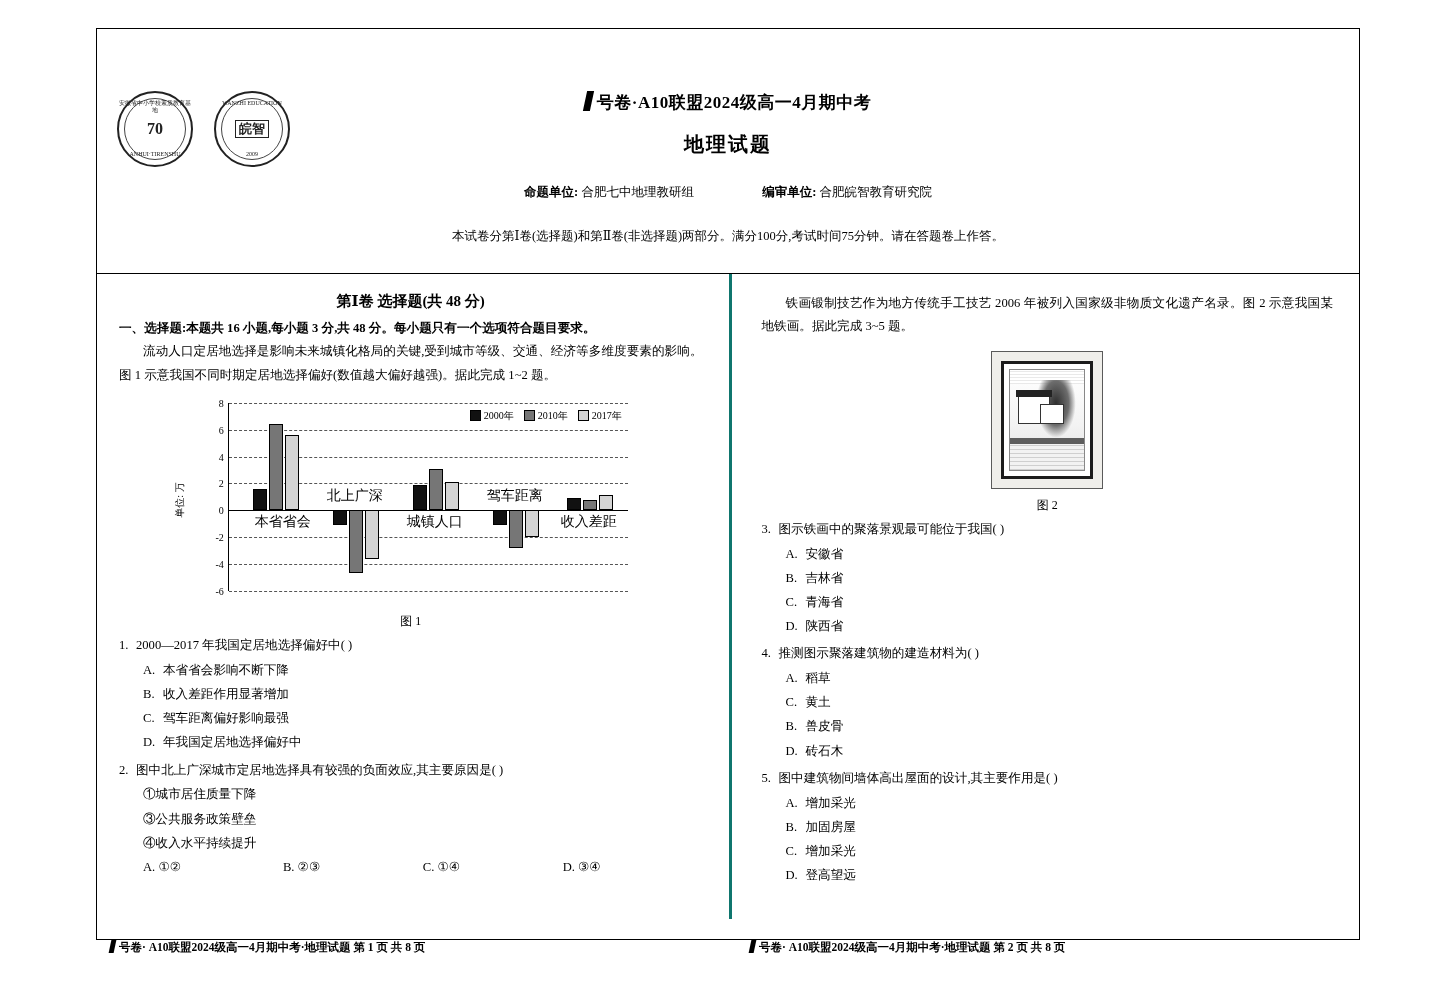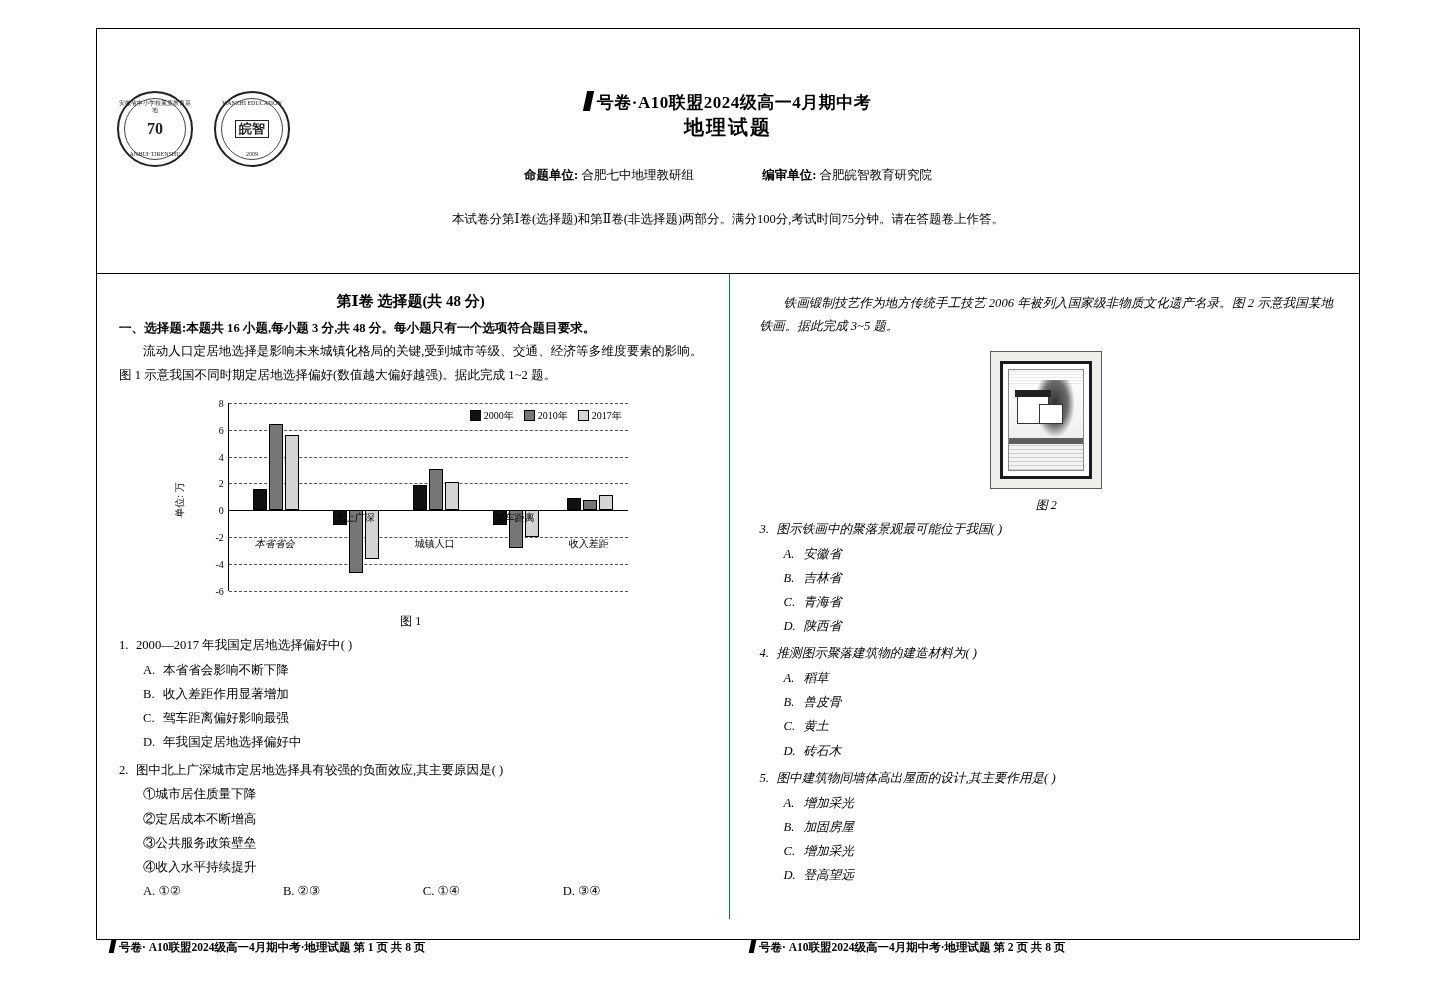--- a/index.html
+++ b/index.html
@@ -36,35 +36,35 @@
   }
   .seal2 .core{font-size:13px;border:1px solid #222;padding:1px 3px;}
   .title1{
     text-align:center;font-size:17px;font-weight:bold;padding-top:62px;
     letter-spacing:0.5px;
   }
   .title1 .mark{
     display:inline-block;width:7px;height:20px;background:#000;
     transform:skewX(-12deg);margin-right:5px;vertical-align:-3px;
   }
-  .title2{text-align:center;font-size:20px;font-weight:bold;letter-spacing:2px;}
+  .title2{text-align:center;font-size:20px;font-weight:bold;margin-top:17px;letter-spacing:2px;}
   .units{
     text-align:center;font-size:12.5px;margin-top:26px;
   }
   .units .u{display:inline-block;}
   .units .gap{display:inline-block;width:62px;}
   .units b{font-weight:bold;}
   .notice{
     text-align:center;font-size:12.5px;margin-top:27px;
   }
   
   .body{position:relative;height:645px;display:flex;}
   .col{position:relative;box-sizing:border-box;}
   .colL{width:632px;padding:18px 26px 0 22px;}
-  .colR{width:631px;padding:18px 26px 0 30px;border-left:1px solid #0f766e;font-style:italic;}
+  .colR{width:631px;padding:18px 26px 0 30px;border-left:3px solid #0f766e;}
   .sec-title{text-align:center;font-size:15px;font-weight:bold;margin:0 0 6px 0;}
   .p{font-size:12.6px;line-height:1.85;text-align:justify;}
   .p.ind{text-indent:24px;}
   .bold{font-weight:bold;}
   .q{font-size:12.6px;line-height:1.9;margin-top:4px;}
   .q .num{display:inline-block;width:17px;}
   .opts{margin-left:24px;font-size:12.6px;line-height:1.92;}
   .opt .lab{display:inline-block;width:20px;}
   .subitems{margin-left:24px;font-size:12.6px;line-height:1.92;}
   .optrow{margin-left:24px;font-size:12.6px;margin-top:4px;display:flex;}
@@ -80,23 +80,22 @@
   }
   .gridline{position:absolute;left:0;width:100%;border-top:1px dashed #555;}
   .zeroline{position:absolute;left:0;width:100%;border-top:1px solid #000;}
   .ytick{position:absolute;right:calc(100% + 5px);font-size:10px;transform:translateY(-50%);}
   .ylabel{
     position:absolute;left:4px;top:50%;font-size:10px;
     transform:translate(-50%,-50%) rotate(-90deg);white-space:nowrap;
   }
   .bar{position:absolute;width:14px;border:1px solid #000;box-sizing:border-box;}
   .catlab{
-    position:absolute;font-size:10px;text-align:left;white-space:nowrap;
+    position:absolute;font-size:14px;text-align:left;white-space:nowrap;
     transform:translateX(-50%);
-    margin-top:24px;
   }
   .legend{
     position:absolute;right:6px;top:6px;font-size:10px;display:flex;gap:10px;align-items:center;
   }
   .legend .it{display:flex;align-items:center;gap:3px;}
   .swatch{width:9px;height:9px;border:1px solid #000;display:inline-block;}
   .figcap{font-size:12px;text-align:center;margin-top:8px;}
   
   .picwrap{text-align:center;margin-top:12px;}
   .frameOuter{
@@ -229,21 +228,21 @@
                   </span>
                 <span class="it">
                     <i class="swatch" style="background:#d4d4d4;"></i>
                     <span>2017年</span>
                   </span>
               </div>
 
               <div class="bar" style="left:24px;top:85.9px;height:21.5px;background:#111;"></div>
               <div class="bar" style="left:40px;top:21.5px;height:85.9px;background:#767676;"></div>
               <div class="bar" style="left:56px;top:32.2px;height:75.2px;background:#d4d4d4;"></div>
-              <div class="catlab" style="left:46px;top:110px;font-style:italic;">本省省会</div>
+              <div class="catlab" style="left:54px;top:110px;">本省省会</div>
 
               <div class="bar" style="left:104px;top:107.4px;height:14.8px;background:#111;"></div>
               <div class="bar" style="left:120px;top:107.4px;height:63.1px;background:#767676;"></div>
               <div class="bar" style="left:136px;top:107.4px;height:48.3px;background:#d4d4d4;"></div>
               <div class="catlab" style="left:126px;top:84px;">北上广深</div>
 
               <div class="bar" style="left:184px;top:81.9px;height:25.5px;background:#111;"></div>
               <div class="bar" style="left:200px;top:65.8px;height:41.6px;background:#767676;"></div>
               <div class="bar" style="left:216px;top:79.2px;height:28.2px;background:#d4d4d4;"></div>
               <div class="catlab" style="left:206px;top:110px;">城镇人口</div>
@@ -270,21 +269,20 @@
           <div class="opt"><span class="lab">B.</span><span>收入差距作用显著增加</span></div>
           <div class="opt"><span class="lab">C.</span><span>驾车距离偏好影响最强</span></div>
           <div class="opt"><span class="lab">D.</span><span>年我国定居地选择偏好中</span></div>
         </div>
 
         <div class="q">
           <span class="num">2.</span><span>图中北上广深城市定居地选择具有较强的负面效应,其主要原因是(          )</span>
         </div>
         <div class="subitems">
           <div>①城市居住质量下降</div>
-          <div>②定居成本不断增高</div>
           <div>③公共服务政策壁垒</div>
           <div>④收入水平持续提升</div>
         </div>
         <div class="optrow">
           <span><b style="font-weight:normal">A.</b> <span>①②</span></span>
           <span><b style="font-weight:normal">B.</b> <span>②③</span></span>
           <span><b style="font-weight:normal">C.</b> <span>①④</span></span>
           <span><b style="font-weight:normal">D.</b> <span>③④</span></span>
         </div>
       </div>
@@ -316,22 +314,22 @@
           <div class="opt"><span class="lab">B.</span><span>吉林省</span></div>
           <div class="opt"><span class="lab">C.</span><span>青海省</span></div>
           <div class="opt"><span class="lab">D.</span><span>陕西省</span></div>
         </div>
 
         <div class="q">
           <span class="num">4.</span><span>推测图示聚落建筑物的建造材料为(          )</span>
         </div>
         <div class="opts">
           <div class="opt"><span class="lab">A.</span><span>稻草</span></div>
+          <div class="opt"><span class="lab">C.</span><span>黄土</span></div>
           <div class="opt"><span class="lab">B.</span><span>兽皮骨</span></div>
-          <div class="opt"><span class="lab">C.</span><span>黄土</span></div>
           <div class="opt"><span class="lab">D.</span><span>砖石木</span></div>
         </div>
 
         <div class="q">
           <span class="num">5.</span><span>图中建筑物间墙体高出屋面的设计,其主要作用是(          )</span>
         </div>
         <div class="opts">
           <div class="opt"><span class="lab">A.</span><span>增加采光</span></div>
           <div class="opt"><span class="lab">B.</span><span>加固房屋</span></div>
           <div class="opt"><span class="lab">C.</span><span>增加采光</span></div>

